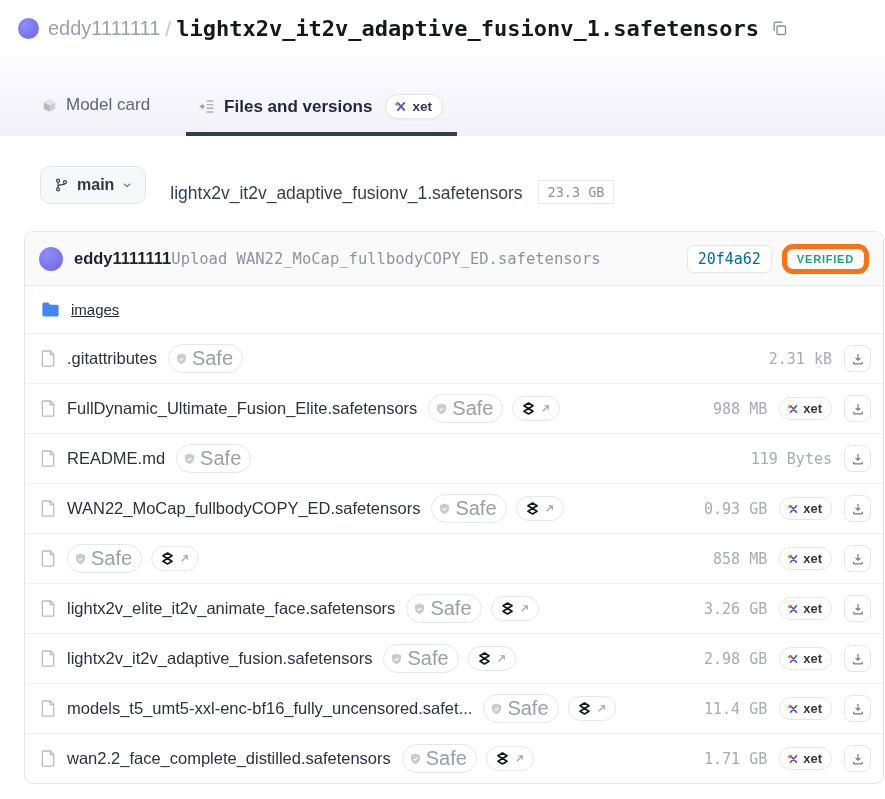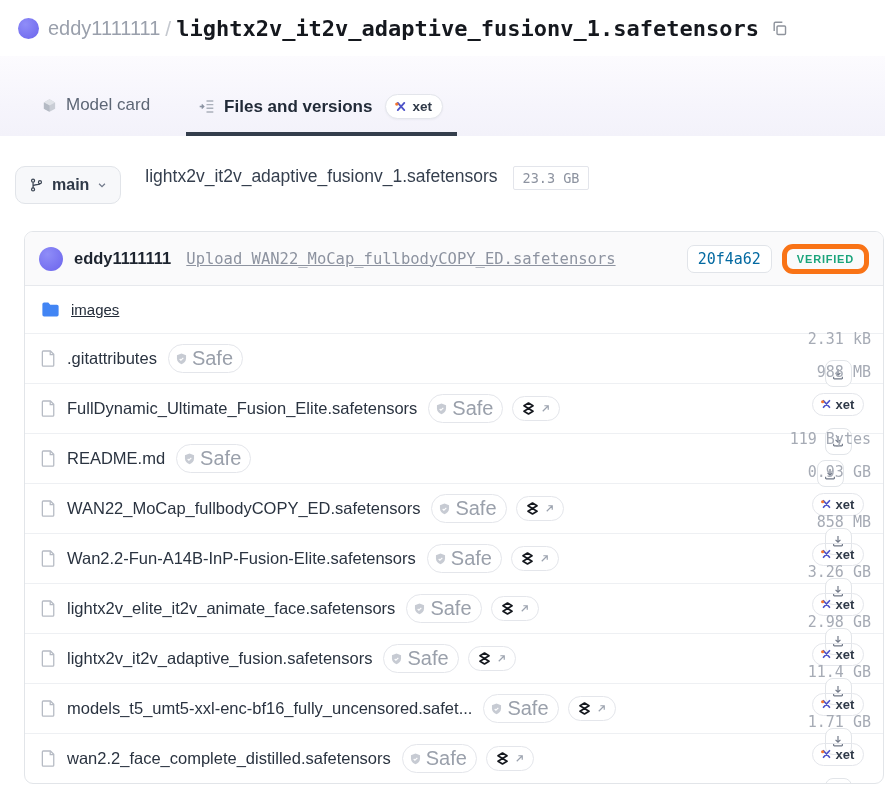--- a/index.html
+++ b/index.html
@@ -25,58 +25,58 @@
   .tab { display:flex; align-items:center; gap:9px; font-size:17px; color:#5d6675;
     padding:0 2px 17px 2px; border-bottom:4px solid transparent; cursor:pointer; }
   .tab.active { color:#222b38; font-weight:700; border-bottom-color:#343e4c;
     padding:0 14px 13px 12px; }
   .tab-badge { display:inline-flex; align-items:center; gap:5px; background:#fff;
     border:1px solid #e3e5eb; border-radius:999px; padding:4px 10px 4px 8px;
     font-size:13.5px; font-weight:700; color:#2f3948;
     box-shadow:0 1px 2px rgba(40,50,70,.05); }
 
   
-  .branch-row { display:flex; align-items:flex-start; margin:30px 24px 0 15px; }
+  .branch-row { display:flex; align-items:flex-end; margin:30px 24px 0 40px; }
   .branch-btn { display:flex; align-items:center; gap:8px; border:1px solid #e1e4e9;
     background:#f7f8fa; border-radius:10px; padding:9px 13px; font-size:16px;
     font-weight:700; color:#2f3948; cursor:pointer; }
   .branch-path { margin-left:24px; font-size:17.5px; color:#353f4e; }
   .size-badge { margin-left:15px; border:1px solid #e3e5eb; border-radius:2px;
     padding:3px 9px; font-size:13.5px; color:#8d93a0; background:#fff; }
 
   
   .file-box { margin:27px 1px 0 24px; border:1px solid #e2e5e9; border-radius:9px;
     overflow:hidden; background:#fff; }
   .commit-row { display:flex; align-items:center; background:#fafafb;
     border-bottom:1px solid #e7e9ed; padding:0 14px; height:54px; }
   .commit-avatar { width:24px; height:24px; border-radius:50%;
     background:radial-gradient(circle at 35% 30%, #8f8df8, #6b64ec); flex:0 0 auto; cursor:pointer; }
   .commit-author { font-weight:700; font-size:16.5px; color:#1d242f; margin-left:11px; cursor:pointer; }
-  .commit-msg { font-size:15.5px; color:#8d93a0; margin-left:15px;
-    white-space:nowrap; overflow:hidden; text-overflow:ellipsis; flex:0 1 auto; cursor:pointer;text-decoration:underline; }
+  .commit-msg { font-size:15.5px; color:#8d93a0; 
+    white-space:nowrap; overflow:hidden; text-overflow:ellipsis; flex:0 1 auto; cursor:pointer; }
   .commit-hash { margin-left:auto; border:1px solid #e1e4e9; background:#fff;
     border-radius:7px; padding:4px 10px; font-size:15px; color:#0369a1; cursor:pointer; }
   .verified-badge { margin-left:10px; border:5px solid #f97316; color:#1aa47b;
     border-radius:11px; padding:4px 10px; font-size:11px; letter-spacing:.8px;
     font-weight:600; white-space:nowrap; }
 
   .folder-row { display:flex; align-items:center; height:47px; padding:0 16px; }
   .folder-name { margin-left:11px; font-size:15px; color:#232c39;
     text-decoration:underline; cursor:pointer; }
 
   .file-row { display:flex; align-items:center; height:50px; padding:0 12px 0 16px;
     border-top:1px solid #eef0f3; }
   .file-name { margin-left:11px; font-size:16.5px; color:#2a3340; white-space:nowrap;
     cursor:pointer; }
   .safe-badge { display:inline-flex; align-items:center; gap:4px; margin-left:11px;
     border:1px solid #e4e6eb; border-radius:999px; padding:2px 9px 2px 6px;
     color:#9aa0ab; font-size:20px; cursor:pointer; white-space:nowrap; }
   .viewer-badge { display:inline-flex; align-items:center; gap:4px; margin-left:9px;
     border:1px solid #e4e6eb; border-radius:999px; padding:4px 8px; cursor:pointer; }
-  .row-right { margin-left:auto; display:flex; align-items:center; gap:12px;flex-direction:column; }
+  .row-right { margin-left:auto; display:flex; align-items:center; gap:12px; }
   .file-size { font-size:15px; color:#a6abb5; min-width:66px; text-align:right;
     white-space:nowrap; }
   .xet-pill { display:inline-flex; align-items:center; gap:4px;
     border:1px solid #e4e6eb; border-radius:999px; padding:3px 9px 3px 7px;
     font-size:13px; font-weight:700; color:#2f3948; cursor:pointer; }
   .dl-btn { width:27px; height:27px; border:1px solid #e2e5e9; border-radius:8px;
     display:flex; align-items:center; justify-content:center; background:#fff;
     cursor:pointer; flex:0 0 auto; }
   svg { display:block; }
 </style>
@@ -338,21 +338,20 @@
     </span>
   </div>
 
   <div class="file-row">
     <span>
       <svg width="15" height="19" viewBox="0 0 20 24" fill="none" stroke="#b6bbc4" stroke-width="1.7">
         <path d="M3 2 h9.5 L17 6.5 V21 a1.2 1.2 0 0 1 -1.2 1.2 H3 a1.2 1.2 0 0 1 -1.2 -1.2 V3.2 A1.2 1.2 0 0 1 3 2 Z"></path>
         <path d="M12.3 2.2 v4.6 h4.6"></path>
       </svg>
     </span>
-    <span class="file-name">Wan2.2-Fun-A14B-InP-Fusion-Elite.safetensors</span>
     <span class="safe-badge">
       <span>
         <svg width="13" height="14" viewBox="0 0 24 24">
           <path d="M12 1.8 l8.4 3.1 v6.3 c0 5.3-3.6 8.9-8.4 10.6 C7.2 20.1 3.6 16.5 3.6 11.2 V4.9 Z" fill="#c7cbd3"></path>
           <path d="M8.6 12 l2.3 2.3 4.5-4.6" stroke="#fff" stroke-width="2" fill="none"></path>
         </svg>
       </span>
       <span>Safe</span>
     </span>
     <span class="viewer-badge">

